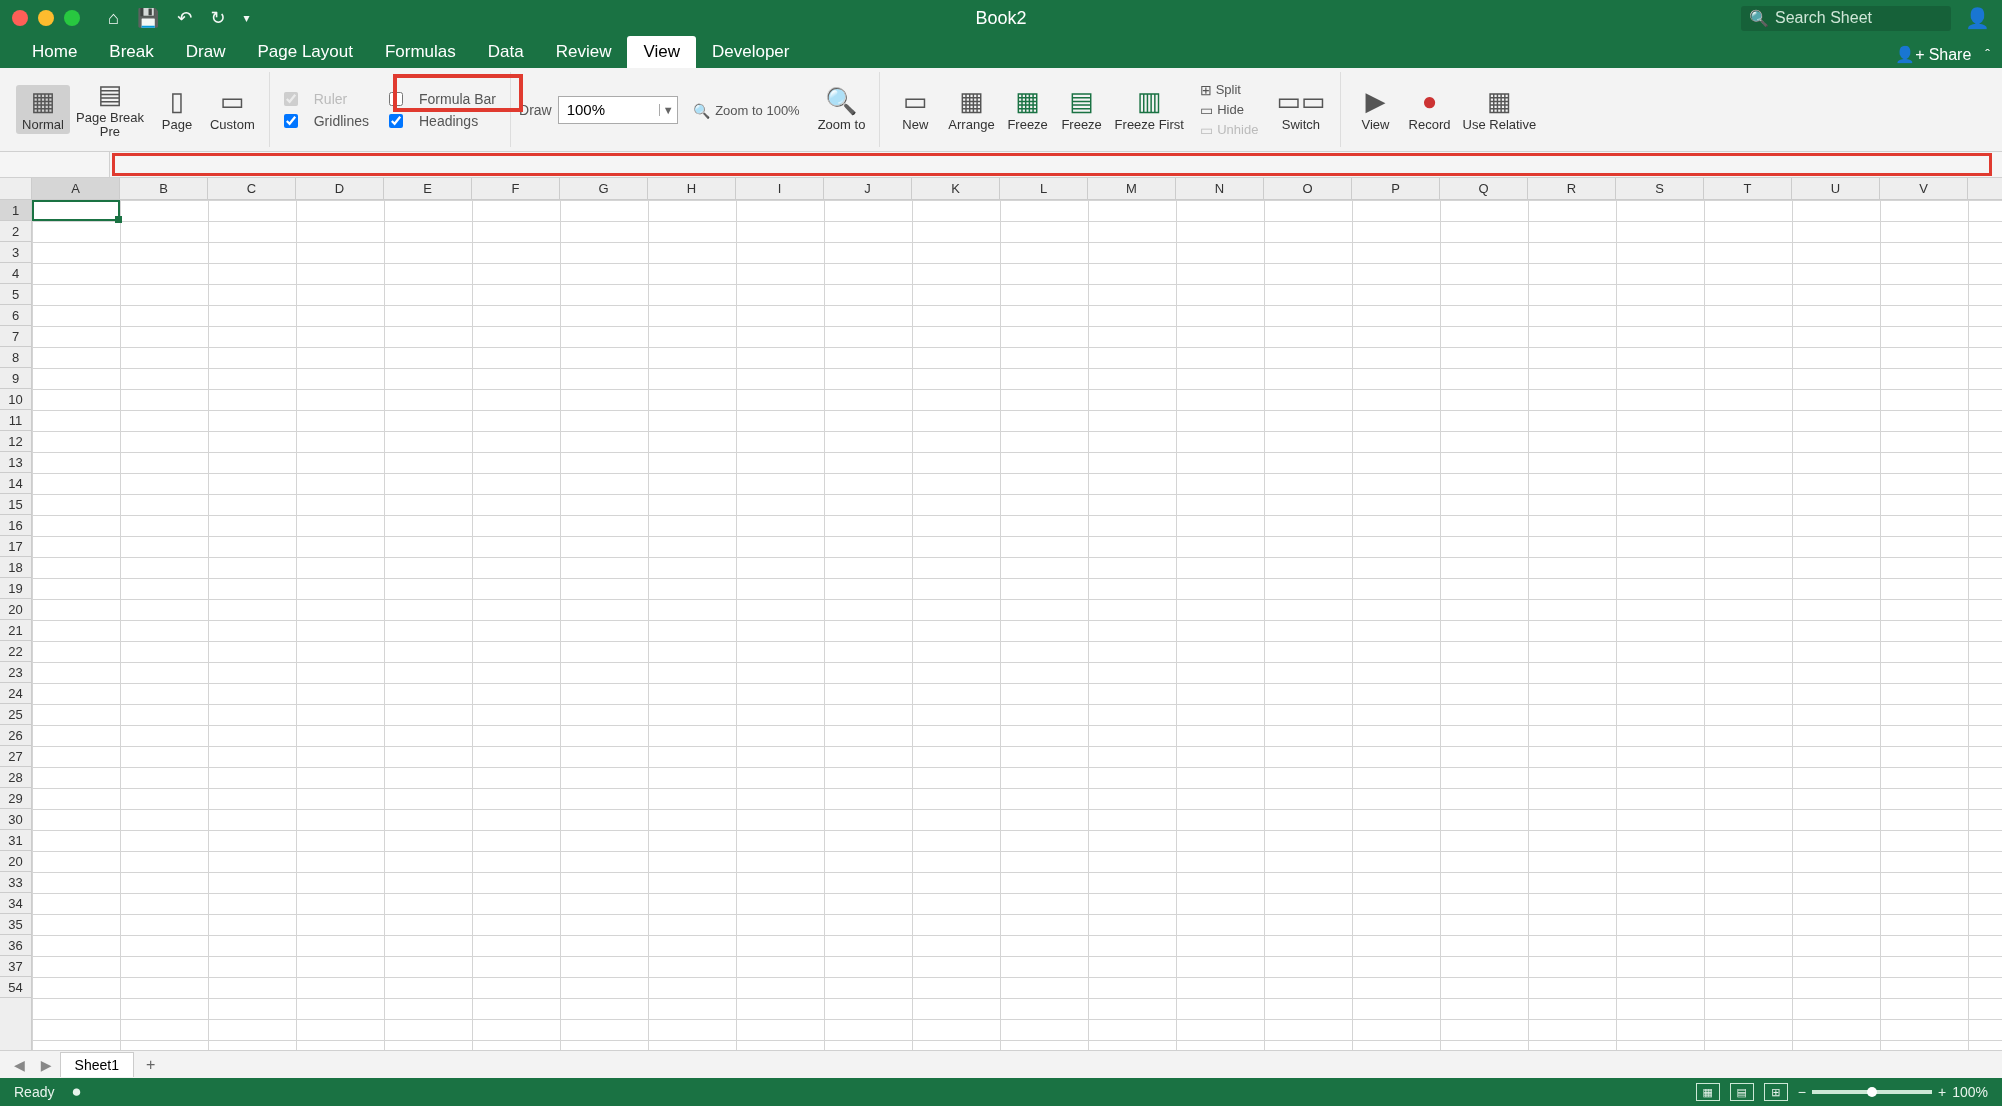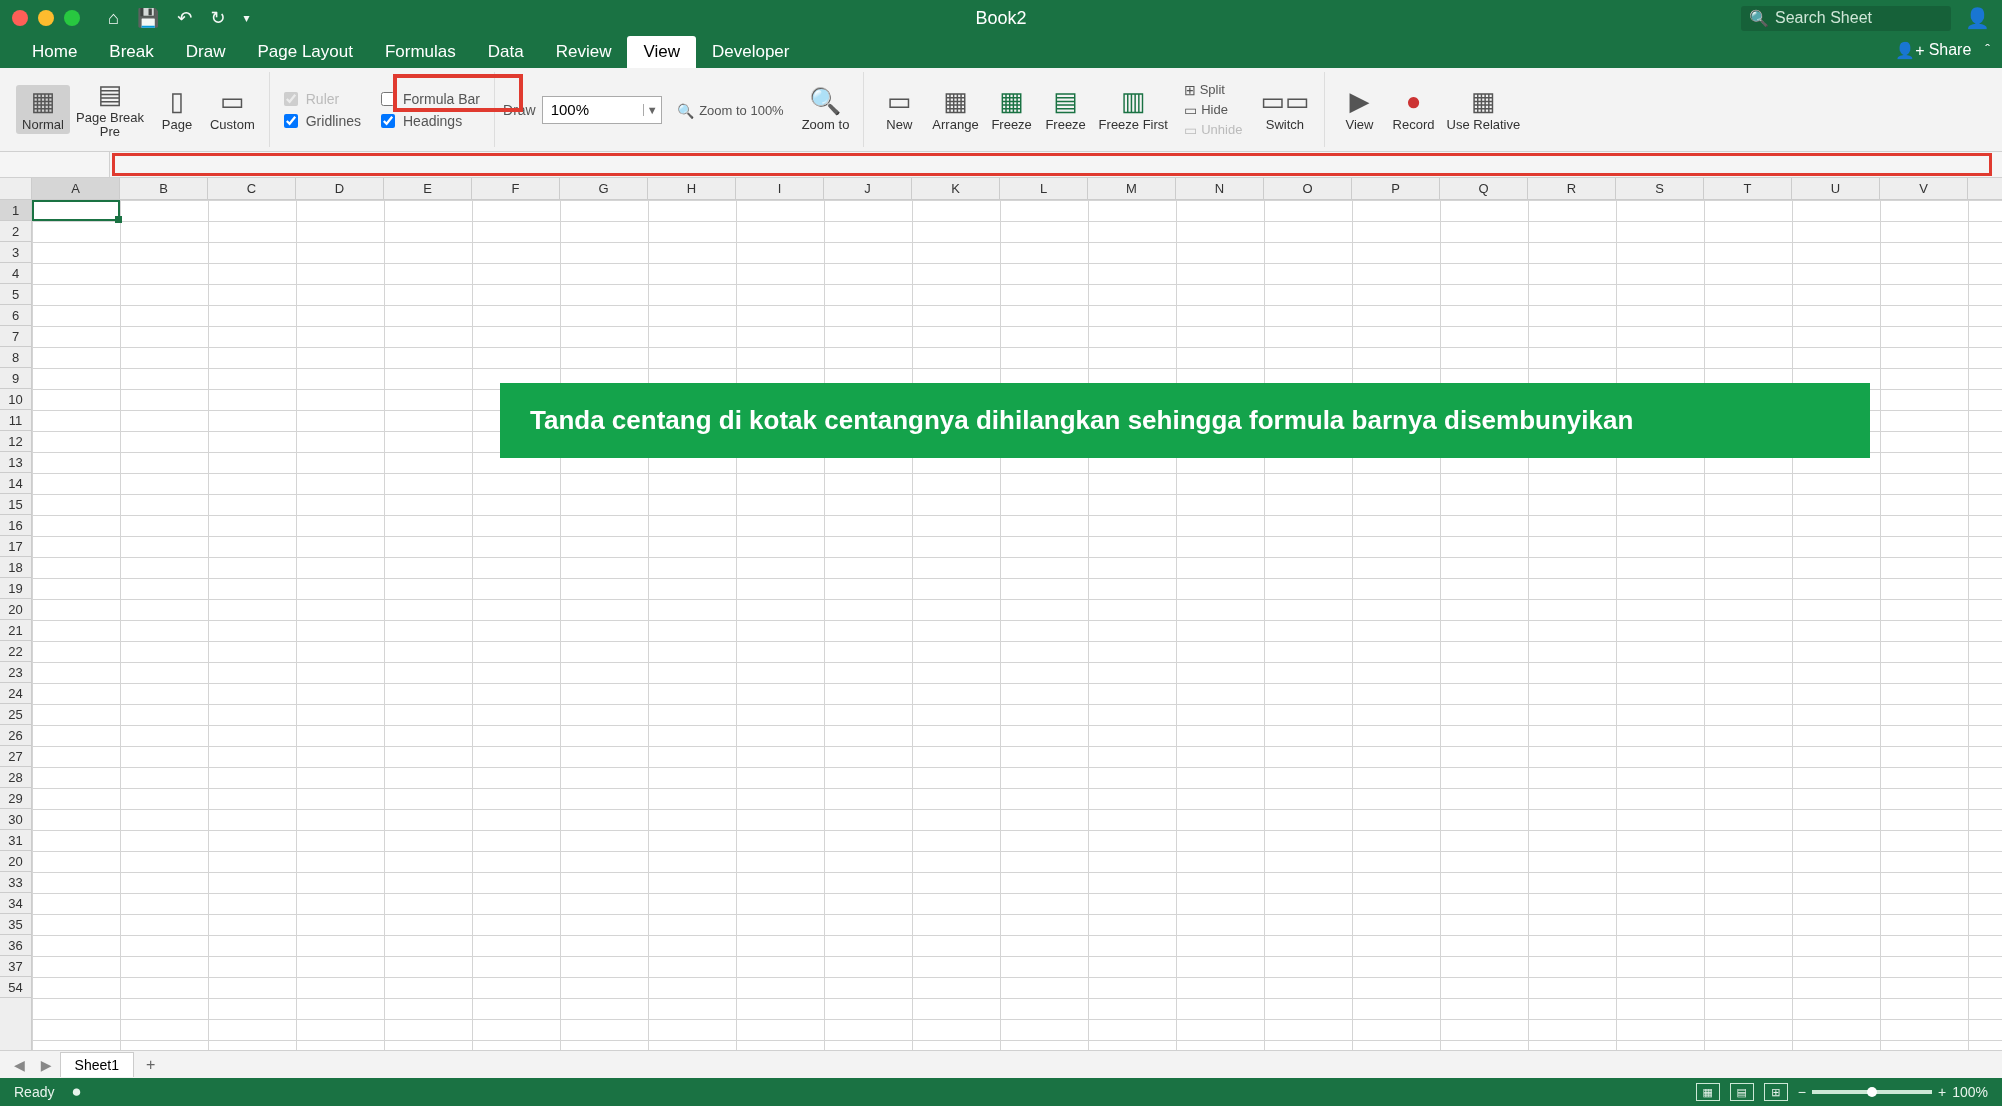--- a/index.html
+++ b/index.html
@@ -16,35 +16,35 @@
 .qa-ic { color: #fff; font-size: 18px; opacity: 0.95; }
 .titlebar-title { position: absolute; left: 50%; transform: translateX(-50%); font-size: 18px; }
 .titlebar-right { margin-left: auto; display: flex; align-items: center; gap: 14px; }
 .search-box { display: flex; align-items: center; background: rgba(0,0,0,0.15); border-radius: 3px; padding: 3px 8px; color: #cfe6d7; font-size: 16px; width: 210px; }
 .search-box input { background: transparent; border: none; color: #cfe6d7; font-size: 16px; outline: none; width: 100%; }
 .search-box input::placeholder { color: #cfe6d7; }
 .search-ic { margin-right: 6px; font-size: 16px; }
 .user-ic { font-size: 20px; }
 
 
-.tabsbar { background: #1a7243; height: 32px; display: flex; padding-left: 16px; color: #fff; }
+.tabsbar { background: #1a7243; height: 32px; display: flex; align-items: flex-end; padding-left: 16px; color: #fff; }
 .tab { padding: 6px 16px 6px; font-size: 17px; cursor: pointer; border-radius: 3px 3px 0 0; }
 .tab.active { background: #fff; color: #000; }
 .tabsbar-right { margin-left: auto; display: flex; align-items: center; gap: 14px; padding-right: 12px; padding-bottom: 4px; }
 .share-btn { font-size: 16px; display: flex; align-items: center; gap: 4px; }
 .collapse-btn { font-size: 14px; }
 
 
 .ribbon { background: #f3f3f3; height: 84px; border-bottom: 1px solid #d0d0d0; display: flex; align-items: stretch; padding: 4px 8px; gap: 0; position: relative; }
 .ribbon-group { display: flex; align-items: center; padding: 0 8px; border-right: 1px solid #ddd; }
 .ribbon-btn { display: flex; flex-direction: column; align-items: center; justify-content: center; padding: 2px 6px; font-size: 13px; color: #333; text-align: center; line-height: 1.1; min-width: 54px; }
 .ribbon-btn.selected { background: #d0d0d0; border-radius: 3px; }
 .ribbon-btn .ic { font-size: 26px; margin-bottom: 2px; color: #555; }
 .ribbon-btn .ic.green { color: #1a7243; }
-.ribbon-check { display: flex; align-items: center; font-size: 14px; color: #555; padding: 2px 6px; gap: 8px; }
+.ribbon-check { display: flex; align-items: center; font-size: 14px; color: #555; padding: 2px 6px; gap: 16px; }
 .ribbon-check.disabled { color: #bbb; }
 .ribbon-check input { width: 14px; height: 14px; }
 .ribbon-col { display: flex; flex-direction: column; gap: 2px; justify-content: center; }
 .zoom-label { font-size: 14px; color: #555; margin-right: 6px; }
 .zoom-input { display: flex; align-items: center; border: 1px solid #aaa; background: #fff; height: 28px; width: 120px; font-size: 15px; padding-left: 8px; }
 .zoom-input .dd { margin-left: auto; border-left: 1px solid #aaa; width: 18px; text-align: center; font-size: 11px; color: #666; }
 .ribbon-small { display: flex; align-items: center; font-size: 13px; color: #555; gap: 4px; padding: 1px 4px; }
 .ribbon-small .sic { font-size: 14px; }
 .red-box { position: absolute; border: 4px solid #e03a2f; pointer-events: none; }
 
@@ -319,21 +319,20 @@
         <div class="row-h">36</div>
         <div class="row-h">37</div>
         <div class="row-h">54</div>
       </div>
     <div class="cells">
       <div class="sel-cell">
         <div class="sel-handle"></div>
       </div>
     </div>
   </div>
-  <div class="callout">Tanda centang di kotak centangnya dihilangkan sehingga formula barnya disembunyikan</div>
 </div>
 
 <div class="sheet-tabs">
   <span class="nav-arrow">◀</span>
   <span class="nav-arrow">▶</span>
   <div class="sheet-tab">Sheet1</div>
   <div class="add-sheet">+</div>
 </div>
 
 <div class="statusbar">

